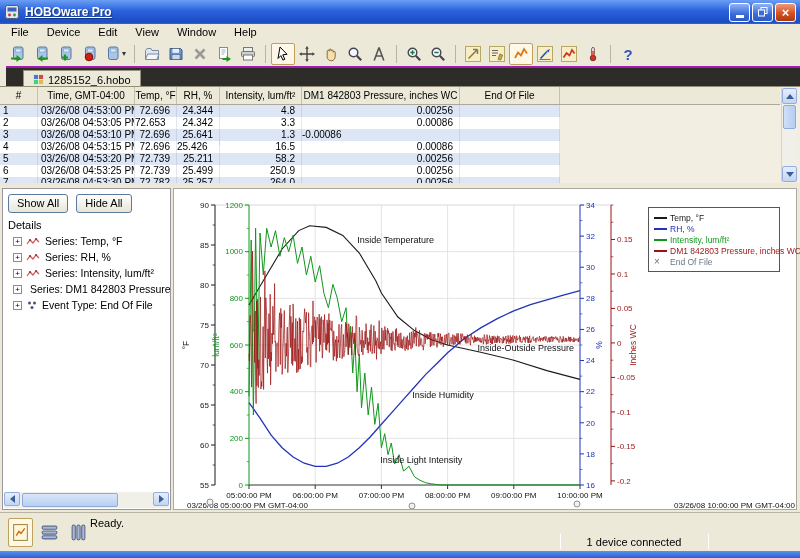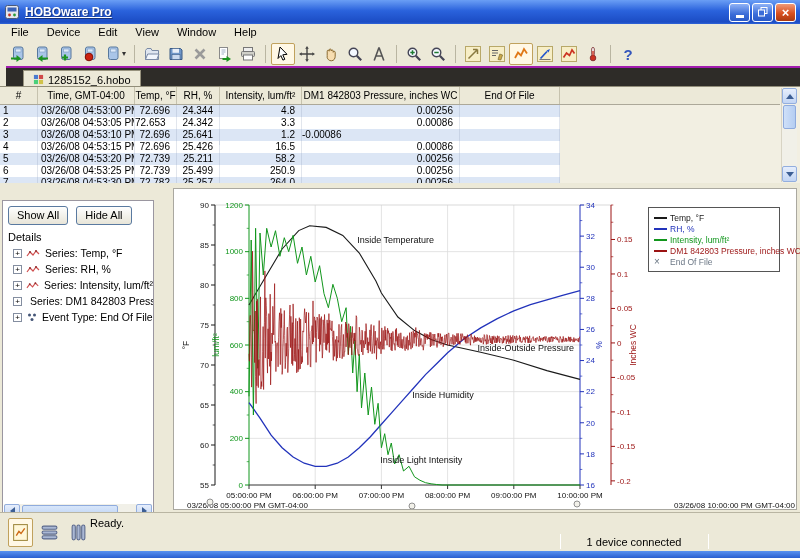--- a/index.html
+++ b/index.html
@@ -47,21 +47,21 @@
   .vscroll { position:absolute; top:1px; right:3px; bottom:1px; width:16px; background:#f1f0e8; border-left:1px solid #d8d4c4; display:flex; flex-direction:column; }
   .sbtn { height:16px; background:linear-gradient(#e6eefc,#c2d5f4); border:1px solid #93aede; border-radius:2px; display:flex; align-items:center; justify-content:center; }
   .sthumb { height:24px; margin:1px 1px; background:linear-gradient(90deg,#cfe0f8,#b4cdf2); border:1px solid #8fabdd; border-radius:2px; }
   .arr { width:0; height:0; border-style:solid; }
   .arr.up { border-width:0 4px 5px 4px; border-color:transparent transparent #3c5e94 transparent; }
   .arr.down { border-width:5px 4px 0 4px; border-color:#3c5e94 transparent transparent transparent; }
   .arr.left { border-width:4px 5px 4px 0; border-color:transparent #3c5e94 transparent transparent; }
   .arr.right { border-width:4px 0 4px 5px; border-color:transparent transparent transparent #3c5e94; }
 
   
-  .details { position:absolute; top:200px; left:2px; width:152px; height:322px; background:#fff; border:1px solid #9a96a0; }
+  .details { position:absolute; top:188px; left:2px; width:169px; height:322px; background:#fff; border:1px solid #9a96a0; }
   .xpbtn { display:inline-block; margin:5px 0 0 5px; padding:2px 8px 3px 8px; font-size:11px;
     background:linear-gradient(#fefefe,#e8e5d8); border:1px solid #5a7aa0; border-radius:3px; }
   .details-title { margin:6px 0 2px 5px; font-size:11px; }
   .treeitem { display:flex; align-items:center; gap:4px; padding:2px 0 2px 10px; white-space:nowrap; overflow:hidden; font-size:10.5px; }
   .exp { width:9px; height:9px; border:1px solid #848ea0; background:#fff; font-size:8px; line-height:7px; text-align:center; flex:0 0 9px; }
   .hscroll { position:absolute; left:1px; right:1px; bottom:1px; height:16px; background:#f1f0e8; display:flex; }
   .hthumb { width:96px; margin:1px 2px; background:linear-gradient(#d8e6fa,#b9d0f2); border:1px solid #8fabdd; border-radius:2px; }
   .htrack { flex:1; display:flex; }
 
   .plotpanel { position:absolute; top:188px; left:173px; width:624px; height:322px; background:#fff; border:1px solid #aaa8a0; }
@@ -320,29 +320,29 @@
           <div class="td" style="width: 43px; text-align: right; padding: 0px 6px 0px 0px;">24.342</div>
           <div class="td" style="width: 82px; text-align: right; padding: 0px 6px 0px 0px;">3.3</div>
           <div class="td" style="width: 158px; text-align: right; padding: 0px 6px 0px 0px;">0.00086</div>
           <div class="td" style="width: 100px; text-align: left; padding: 0px 0px 0px 3px;"></div>
         </div>
         <div class="tr odd">
           <div class="td" style="width: 38px; text-align: left; padding: 0px 0px 0px 3px;">3</div>
           <div class="td" style="width: 97px; text-align: center; padding: 0px 0px 0px 3px;">03/26/08 04:53:10 PM</div>
           <div class="td" style="width: 42px; text-align: right; padding: 0px 6px 0px 0px;">72.696</div>
           <div class="td" style="width: 43px; text-align: right; padding: 0px 6px 16px 0px;">25.641</div>
-          <div class="td" style="width: 82px; text-align: right; padding: 0px 6px 0px 0px;">1.2</div>
+          <div class="td" style="width: 82px; text-align: right; padding: 0px 6px 0px 0px;">1.3</div>
           <div class="td" style="width: 158px; text-align: left; padding: 0px 6px 0px 0px;">-0.00086</div>
           <div class="td" style="width: 100px; text-align: left; padding: 0px 0px 0px 3px;"></div>
         </div>
         <div class="tr even">
           <div class="td" style="width: 38px; text-align: left; padding: 0px 0px 0px 3px;">4</div>
           <div class="td" style="width: 97px; text-align: center; padding: 0px 0px 0px 3px;">03/26/08 04:53:15 PM</div>
           <div class="td" style="width: 42px; text-align: right; padding: 0px 6px 0px 0px;">72.696</div>
-          <div class="td" style="width: 43px; text-align: right; padding: 0px 6px 0px 0px;">25.426</div>
+          <div class="td" style="width: 43px; text-align: left; padding: 0px 6px 0px 0px;">25.426</div>
           <div class="td" style="width: 82px; text-align: right; padding: 0px 6px 11px 0px;">16.5</div>
           <div class="td" style="width: 158px; text-align: right; padding: 0px 6px 0px 0px;">0.00086</div>
           <div class="td" style="width: 100px; text-align: left; padding: 0px 0px 0px 3px;"></div>
         </div>
         <div class="tr odd">
           <div class="td" style="width: 38px; text-align: left; padding: 0px 0px 0px 3px;">5</div>
           <div class="td" style="width: 97px; text-align: center; padding: 0px 0px 0px 3px;">03/26/08 04:53:20 PM</div>
           <div class="td" style="width: 42px; text-align: right; padding: 0px 6px 0px 0px;">72.739</div>
           <div class="td" style="width: 43px; text-align: right; padding: 0px 6px 0px 0px;">25.211</div>
           <div class="td" style="width: 82px; text-align: right; padding: 0px 6px 0px 0px;">58.2</div>

